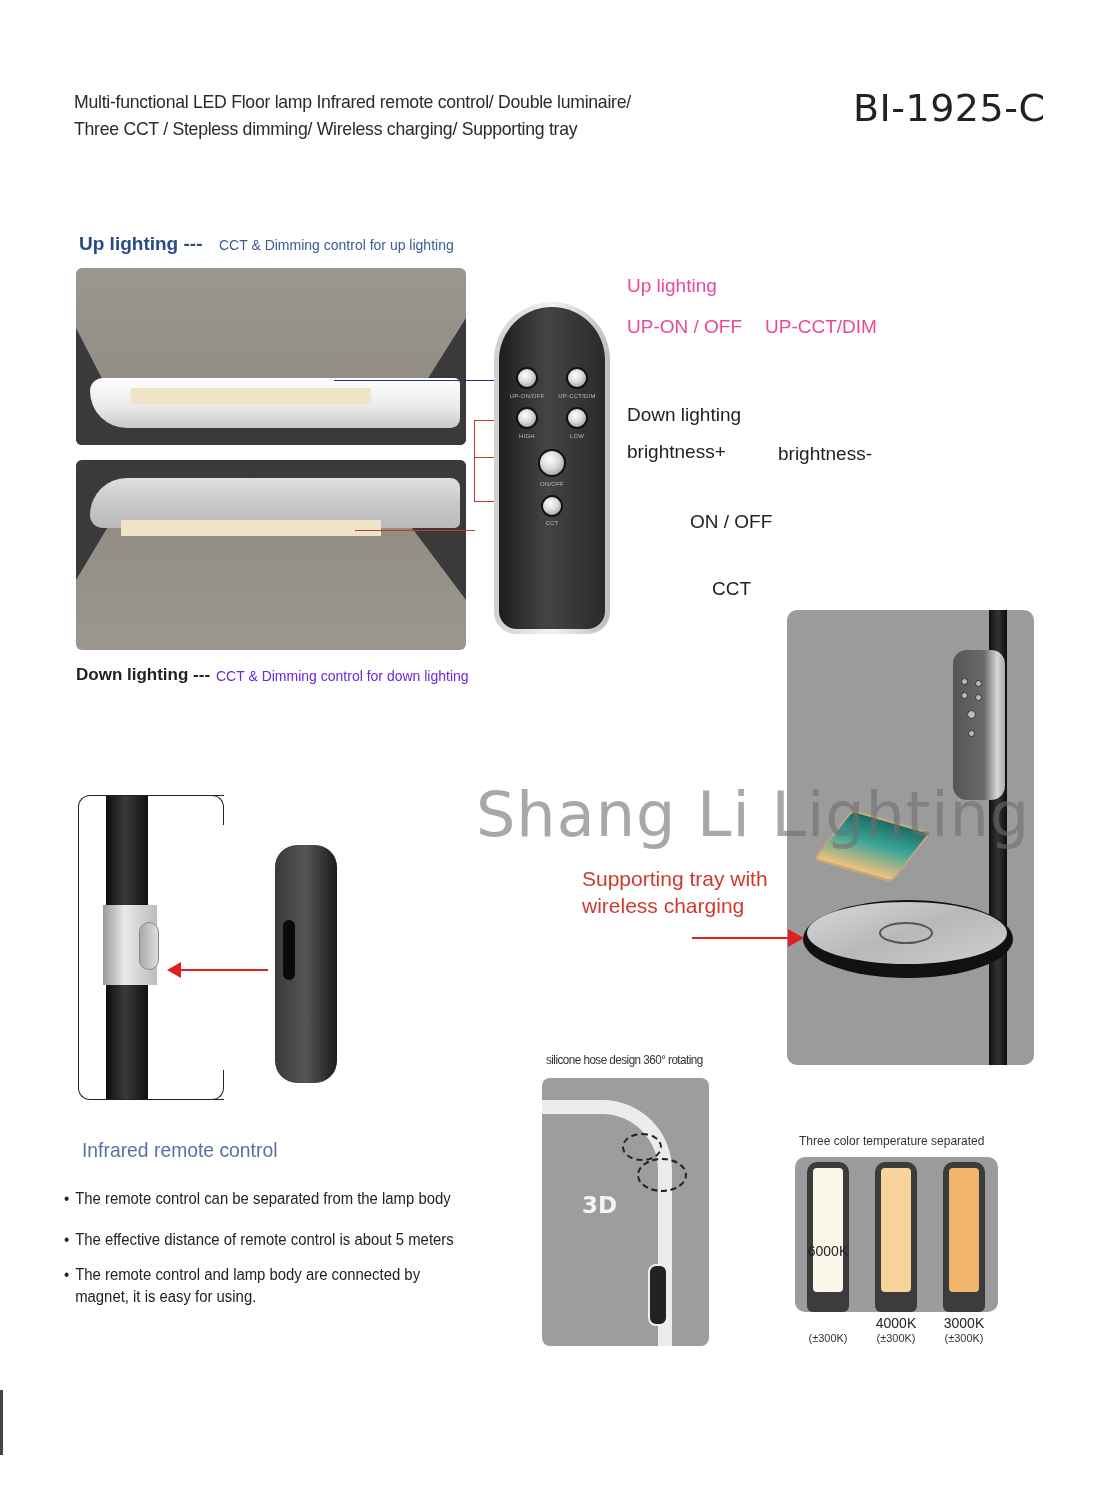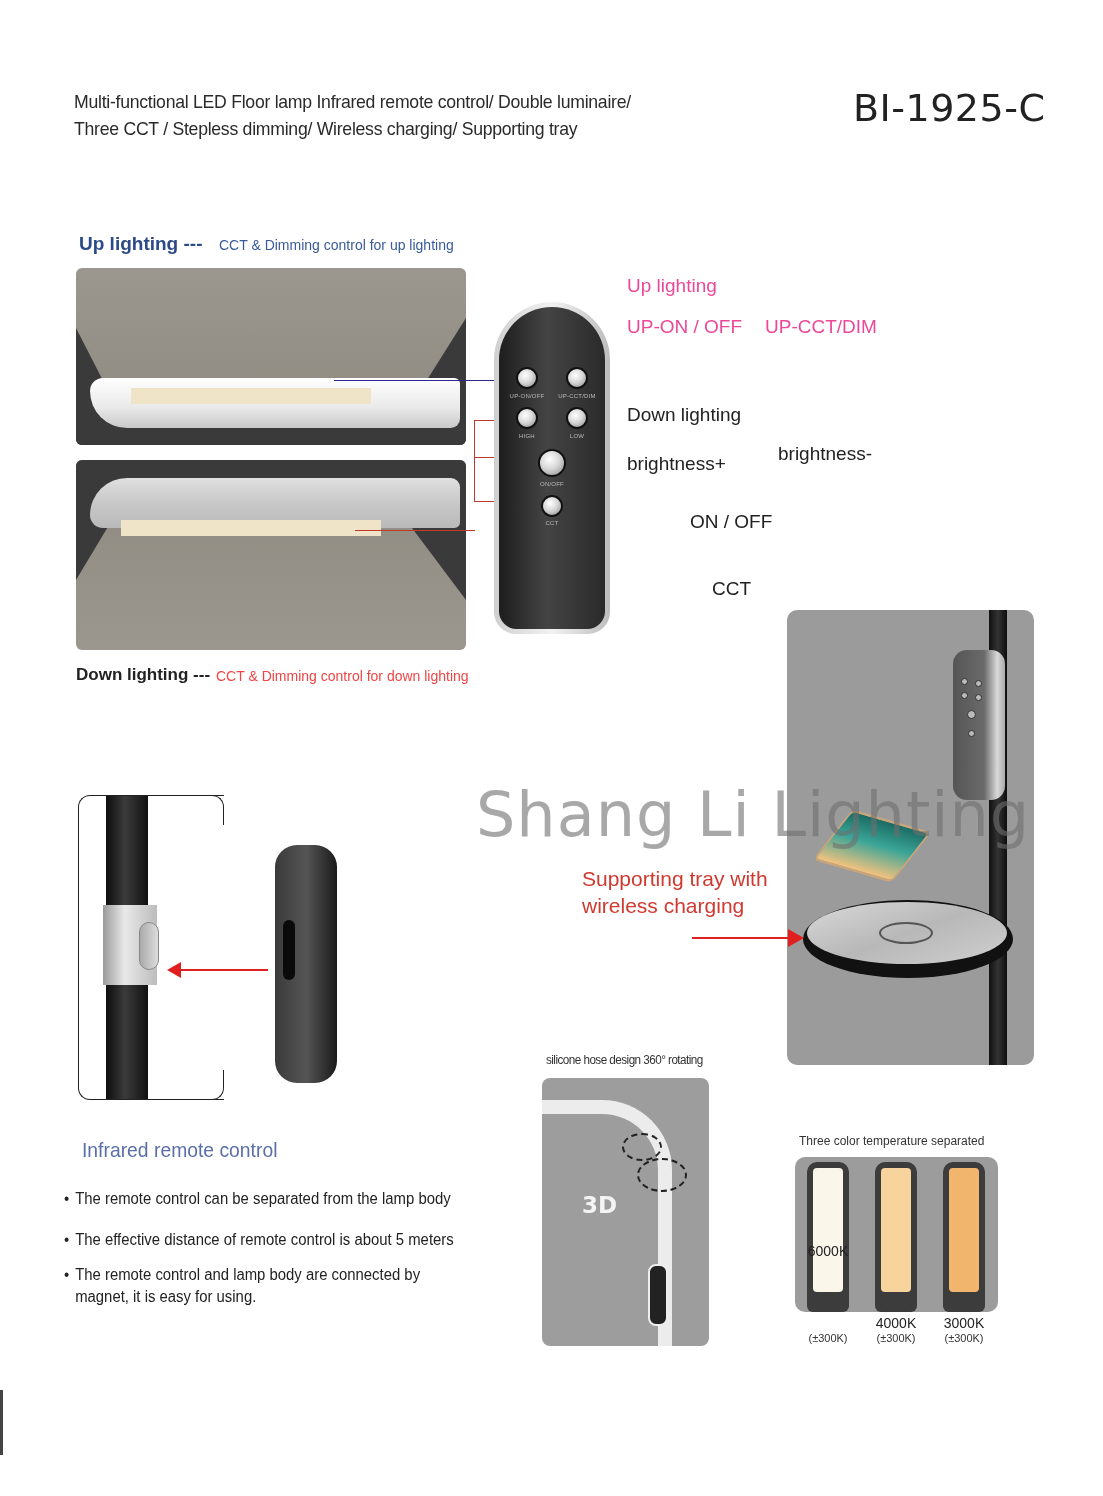--- a/index.html
+++ b/index.html
@@ -17,21 +17,21 @@
   .panel-up { left: 76px; top: 268px; width: 390px; height: 177px; background: linear-gradient(180deg,#9c978e 0%,#8e897f 100%); }
   .panel-down { left: 76px; top: 460px; width: 390px; height: 190px; background: linear-gradient(180deg,#8e897f 0%,#9c978e 100%); }
   .dark-corner { position: absolute; background: #3a3a3a; }
 
   .lamp-head-up { position: absolute; left: 14px; top: 110px; width: 370px; height: 50px; background: linear-gradient(180deg,#ffffff 0%,#e9e9e9 60%,#c9c9c9 100%); border-radius: 14px 6px 10px 40px; }
   .lamp-led-up { position: absolute; left: 55px; top: 120px; width: 240px; height: 16px; background: #efe4c7; }
   .lamp-head-down { position: absolute; left: 14px; top: 18px; width: 370px; height: 50px; background: linear-gradient(180deg,#e0e0e0 0%,#c8c8c8 50%,#b9b9b9 100%); border-radius: 40px 10px 6px 14px; }
   .lamp-led-down { position: absolute; left: 45px; top: 60px; width: 260px; height: 16px; background: #efe4c7; }
 
   .down-heading { left: 76px; top: 665px; font-size: 17px; font-weight: bold; color: #222; }
-  .down-sub { left: 216px; top: 668px; font-size: 14px; color: #ef4444; }
+  .down-sub { left: 216px; top: 668px; font-size: 14px; color: #6d28d9; }
 
   
   .remote { left: 494px; top: 302px; width: 116px; height: 332px; border-radius: 58px 58px 22px 22px; background: linear-gradient(90deg,#cfcfcf 0%,#f2f2f2 50%,#bdbdbd 100%); padding: 5px; }
   .remote-body { width: 100%; height: 100%; border-radius: 54px 54px 18px 18px; background: linear-gradient(90deg,#1d1d1d 0%,#444 45%,#2a2a2a 100%); position: relative; }
   .rbtn { position: absolute; border-radius: 50%; background: radial-gradient(circle at 40% 35%, #ffffff 0%, #d8d8d8 45%, #888 100%); border: 2px solid #111; }
   .rlabel { position: absolute; font-size: 6px; color: #bbb; text-align: center; width: 50px; letter-spacing: 0.2px; }
 
   .blue-text { color: #ec4899; font-size: 19px; }
   .dark-text { color: #222; font-size: 19px; }
 
@@ -144,21 +144,21 @@
     <div class="rlabel" style="left:28px;top:174px;">ON/OFF</div>
     <div class="rbtn" style="left:42px;top:188px;width:22px;height:22px;"></div>
     <div class="rlabel" style="left:28px;top:213px;">CCT</div>
   </div>
 </div>
 
 <div class="abs blue-text" style="left:627px;top:275px;">Up lighting</div>
 <div class="abs blue-text" style="left:627px;top:316px;">UP-ON / OFF</div>
 <div class="abs blue-text" style="left:765px;top:316px;">UP-CCT/DIM</div>
 <div class="abs dark-text" style="left:627px;top:404px;">Down lighting</div>
-<div class="abs dark-text" style="left:627px;top:453px;">brightness+</div>
+<div class="abs dark-text" style="left:627px;top:441px;">brightness+</div>
 <div class="abs dark-text" style="left:778px;top:443px;">brightness-</div>
 <div class="abs dark-text" style="left:690px;top:511px;">ON / OFF</div>
 <div class="abs dark-text" style="left:712px;top:578px;">CCT</div>
 
 <div class="abs wireless-panel">
   <div class="pole"></div>
   <div class="mini-remote">
     <div class="mini-dot" style="left:8px;top:28px;"></div>
     <div class="mini-dot" style="left:22px;top:30px;"></div>
     <div class="mini-dot" style="left:8px;top:42px;"></div>

